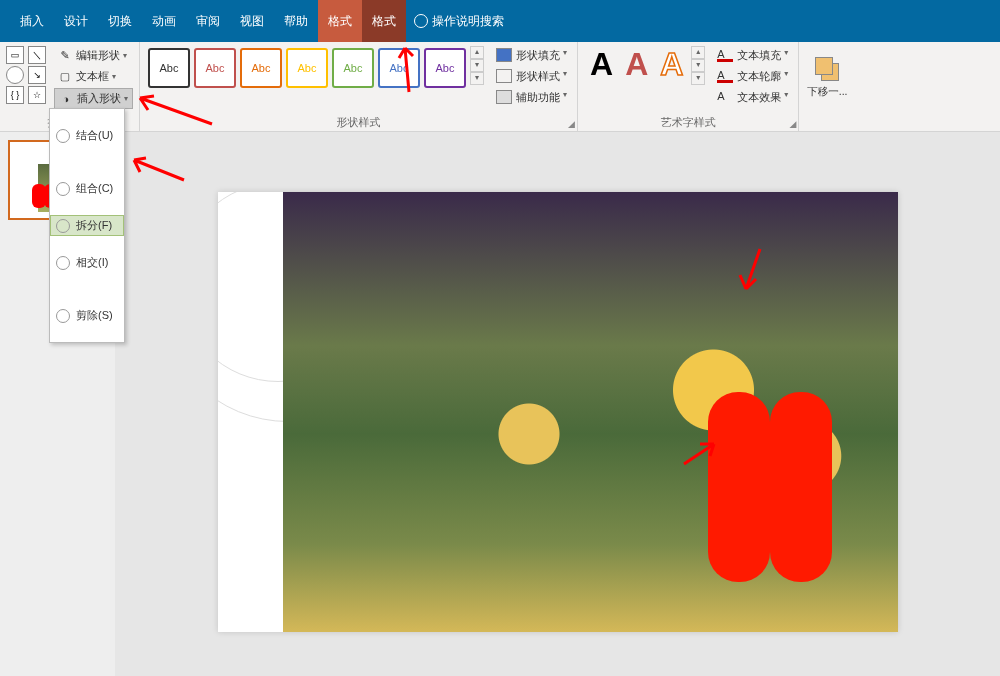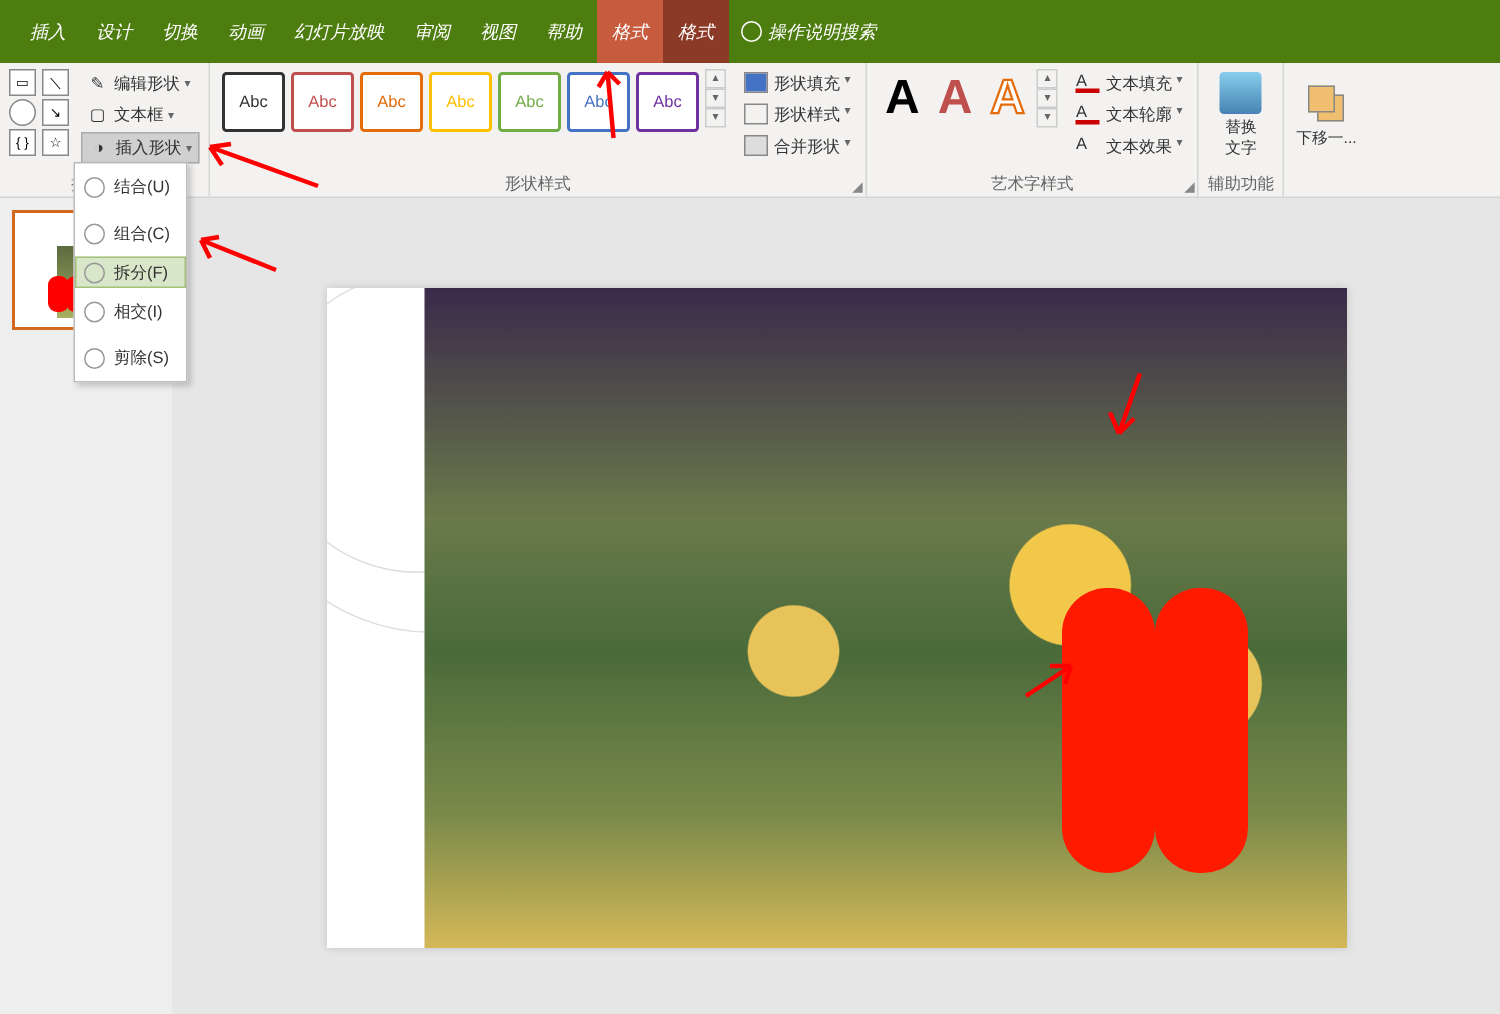--- a/index.html
+++ b/index.html
@@ -1,19 +1,19 @@
 <!DOCTYPE html>
 <html><head>
 <meta charset="utf-8">
 <style>
 * { margin: 0; padding: 0; box-sizing: border-box; font-family: "Microsoft YaHei", sans-serif; }
 body { background: #e6e6e6; width: 1000px; height: 676px; overflow: hidden; position: relative; }
 
 
-.tab-bar { height: 42px; background: #4d7c0f; display: flex; align-items: center; padding-left: 10px; position: relative; font-style: italic; }
+.tab-bar { height: 42px; background: #0369a1; display: flex; align-items: center; padding-left: 10px; position: relative; }
 .tab-bar .tab { color: #fff; font-size: 12px; padding: 0 10px; height: 42px; display: flex; align-items: center; cursor: pointer; }
 .tab-bar .tab.active { background: #c75b3e; }
 .tab-bar .tab.active2 { background: #8b3a28; }
 .tab-bar .bulb { margin-left: 8px; display: flex; align-items: center; color: #fff; font-size: 12px; }
 .tab-bar .bulb-icon { width: 14px; height: 14px; margin-right: 4px; border: 1px solid #fff; border-radius: 50%; position: relative; }
 
 
 .ribbon { height: 90px; background: #f3f2f1; display: flex; border-bottom: 1px solid #d4d4d4; }
 .group { border-right: 1px solid #d4d4d4; display: flex; flex-direction: column; justify-content: space-between; padding: 4px 6px 2px 6px; position: relative; }
 .group-label { font-size: 11px; color: #666; text-align: center; height: 14px; }
@@ -40,21 +40,21 @@
 
 
 .wa-letter { font-size: 32px; font-weight: bold; margin: 0 6px; cursor: pointer; }
 
 
 .big-btn { display: flex; flex-direction: column; align-items: center; justify-content: center; width: 44px; height: 62px; cursor: pointer; font-size: 10.5px; color: #333; }
 .big-btn-icon { width: 28px; height: 28px; margin-bottom: 2px; }
 
 
 .dropdown { position: absolute; left: 49px; top: 108px; background: #fff; border: 1px solid #bbb; box-shadow: 2px 2px 4px rgba(0,0,0,.2); z-index: 50; width: 76px; }
-.dropdown-item { display: flex; align-items: center; padding: 8px 6px; font-size: 11px; color: #333; cursor: pointer; }
+.dropdown-item { display: flex; align-items: center; padding: 19px 6px; font-size: 11px; color: #333; cursor: pointer; }
 .dropdown-item.hover { background: #d8e6c9; border: 1px solid #a3c178; padding: 2px 5px; }
 .dd-icon { width: 14px; height: 14px; margin-right: 6px; display: inline-block; border: 1px solid #999; border-radius: 50%; }
 
 
 .workspace { display: flex; height: calc(676px - 132px); }
 .thumb-panel { width: 115px; background: #eee; padding: 8px; }
 .thumb { width: 96px; height: 80px; border: 2px solid #d2691e; background: #fff; position: relative; overflow: hidden; }
 .thumb-img { position: absolute; right: 0; top: 22px; width: 64px; height: 48px; background: linear-gradient(#5a6b3f, #a8b060); }
 .thumb-red { position: absolute; left: 22px; top: 42px; width: 14px; height: 24px; background: #f00; border-radius: 6px; }
 
@@ -76,21 +76,20 @@
 .arrow svg { overflow: visible; }
 </style>
 </head>
 <body>
 
 <div class="tab-bar">
   <div class="tab">插入</div>
   <div class="tab">设计</div>
   <div class="tab">切换</div>
   <div class="tab">动画</div>
-  <div class="tab">幻灯片放映</div>
   <div class="tab">审阅</div>
   <div class="tab">视图</div>
   <div class="tab">帮助</div>
   <div class="tab active">格式</div>
   <div class="tab active2">格式</div>
   <div class="bulb">
     <span class="bulb-icon"></span>
     <span>操作说明搜索</span>
   </div>
 </div>
@@ -152,21 +151,21 @@
           <span>形状填充</span>
           <span class="drop-caret">▾</span>
         </div>
         <div class="effect-btn">
           <span class="effect-icon" style="border:1px solid #888"></span>
           <span>形状样式</span>
           <span class="drop-caret">▾</span>
         </div>
         <div class="effect-btn">
           <span class="effect-icon" style="background:#ddd;border:1px solid #888"></span>
-          <span>合并形状</span>
+          <span>辅助功能</span>
           <span class="drop-caret">▾</span>
         </div>
       </div>
     </div>
     <div class="group-label">形状样式</div>
     <div class="launcher">◢</div>
   </div>
 
   <div class="group">
     <div class="group-body">
@@ -195,30 +194,20 @@
           <span class="effect-icon">A</span>
           <span>文本效果</span>
           <span class="drop-caret">▾</span>
         </div>
       </div>
     </div>
     <div class="group-label">艺术字样式</div>
     <div class="launcher">◢</div>
   </div>
 
-  <div class="group">
-    <div class="group-body">
-      <div class="big-btn">
-        <div class="big-btn-icon" style="background:linear-gradient(#87ceeb,#4682b4);border-radius:3px"></div>
-        <span>替换</span>
-        <span>文字</span>
-      </div>
-    </div>
-    <div class="group-label">辅助功能</div>
-  </div>
 
   <div class="group" style="border-right:none">
     <div class="group-body">
       <div class="big-btn">
         <div class="big-btn-icon" style="position:relative">
             <div style="position:absolute;width:18px;height:18px;background:#f0c070;border:1px solid #888;left:8px;top:8px"></div>
             <div style="position:absolute;width:18px;height:18px;background:#f0c070;border:1px solid #888;left:2px;top:2px"></div>
           </div>
         <span>下移一...</span>
       </div>

